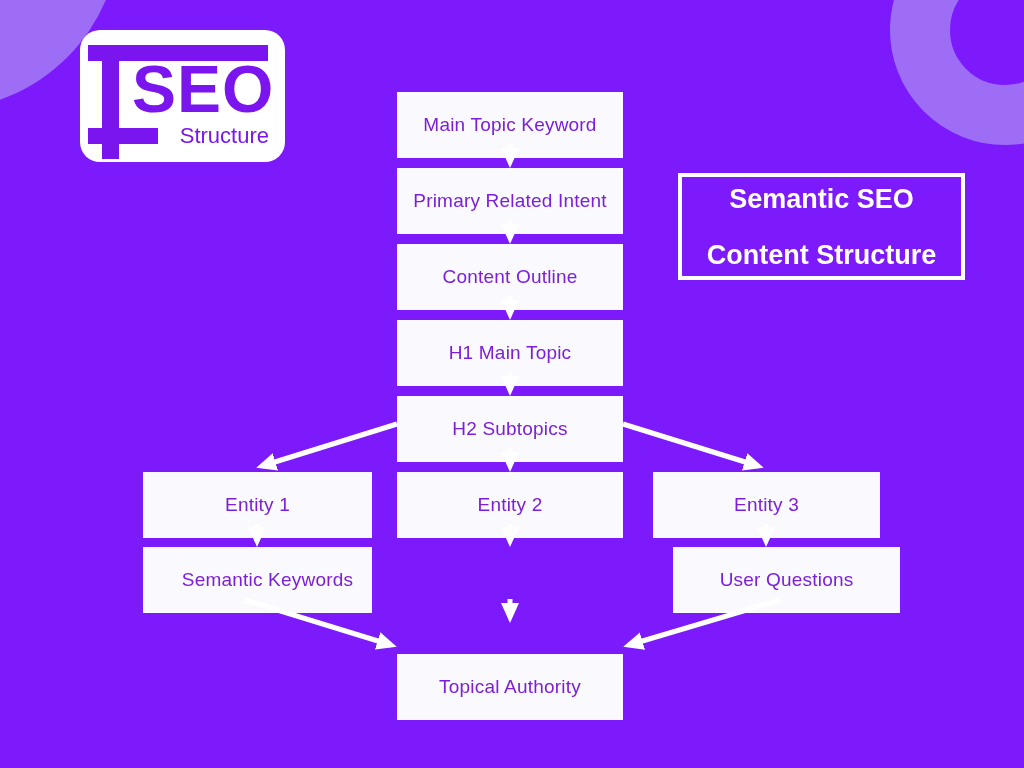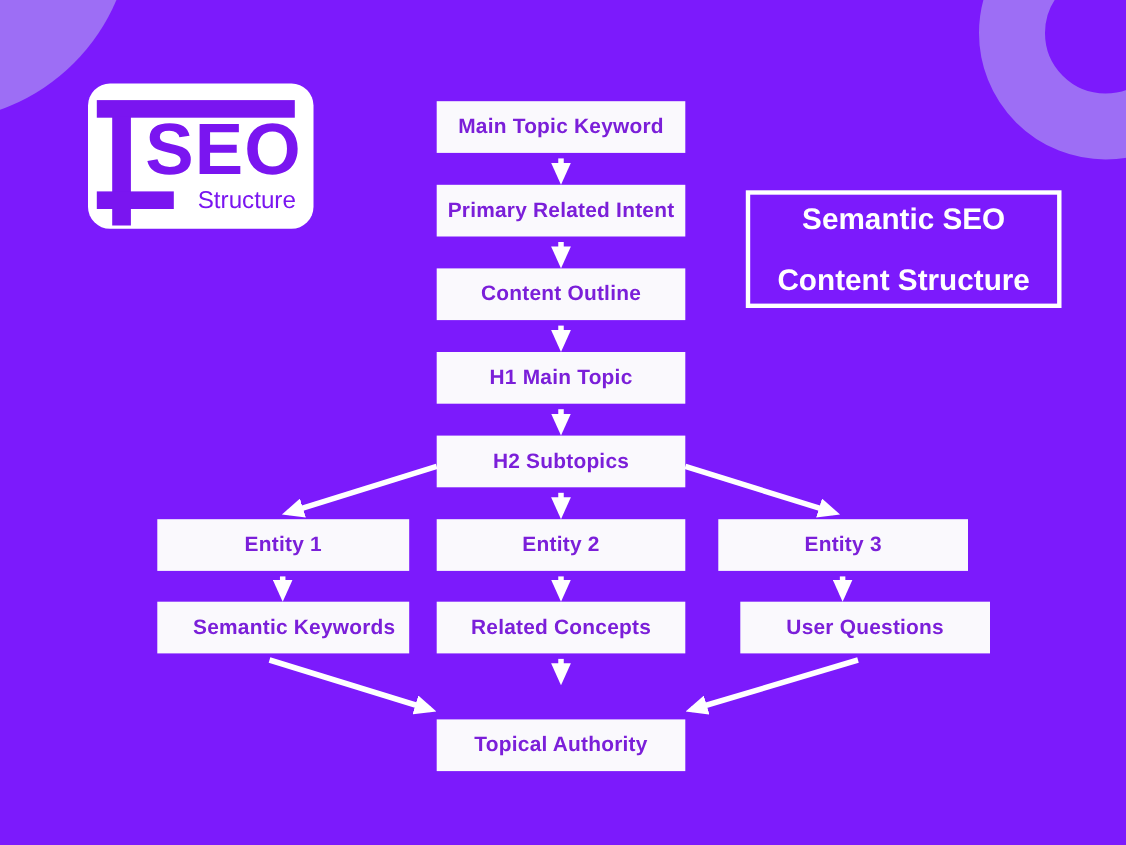--- a/index.html
+++ b/index.html
@@ -17,21 +17,21 @@
     background:var(--background);
     position:relative;
     overflow:hidden;
   }
   .canvas{position:absolute;inset:0;width:1024px;height:768px;}
   svg.layer{position:absolute;left:0;top:0;pointer-events:none;}
 
   
   .logo-card{
     position:absolute;left:80px;top:30px;width:205px;height:132px;
-    background:var(--white);border-radius:20px;margin-top:46px;
+    background:var(--white);border-radius:20px;
   }
   .logo-bar-top{position:absolute;left:8px;top:15px;width:180px;height:16px;background:var(--logo-purple);}
   .logo-stem{position:absolute;left:22px;top:30px;width:17px;height:99px;background:var(--logo-purple);}
   .logo-foot{position:absolute;left:8px;top:98px;width:70px;height:16px;background:var(--logo-purple);}
   .logo-brand{
     position:absolute;left:52px;top:26px;width:150px;
     font-size:66px;font-weight:700;line-height:66px;letter-spacing:1px;
     color:var(--logo-purple);
   }
   .logo-tagline{
@@ -46,23 +46,23 @@
     display:flex;flex-direction:column;justify-content:center;align-items:center;
     gap:20px;
   }
   .title-box div{
     color:var(--white);font-size:27px;font-weight:700;line-height:36px;
     white-space:nowrap;
   }
 
   
   .node{
-    position:absolute;height:47px;background:var(--node-bg);
+    position:absolute;height:66px;background:var(--node-bg);
     display:flex;align-items:center;justify-content:center;
-    color:var(--node-text);font-size:19px;font-weight:700;letter-spacing:.2px;
+    color:var(--node-text);font-size:19px;font-weight:400;letter-spacing:.2px;
     white-space:nowrap;
   }
   .n0 {left:397px;top:92px; width:226px;}
   .n1 {left:397px;top:168px;width:226px;}
   .n2 {left:397px;top:244px;width:226px;}
   .n3 {left:397px;top:320px;width:226px;}
   .n4 {left:397px;top:396px;width:226px;}
   .n5 {left:143px;top:472px;width:229px;}
   .n6 {left:397px;top:472px;width:226px;}
   .n7 {left:653px;top:472px;width:227px;}
@@ -96,21 +96,20 @@
 
   <div class="node n0">Main Topic Keyword</div>
   <div class="node n1">Primary Related Intent</div>
   <div class="node n2">Content Outline</div>
   <div class="node n3">H1 Main Topic</div>
   <div class="node n4">H2 Subtopics</div>
   <div class="node n5">Entity 1</div>
   <div class="node n6">Entity 2</div>
   <div class="node n7">Entity 3</div>
   <div class="node n8">Semantic Keywords</div>
-  <div class="node n9">Related Concepts</div>
   <div class="node n10">User Questions</div>
   <div class="node n11">Topical Authority</div>
 
   <svg class="layer" width="1024" height="768" viewBox="0 0 1024 768">
     <defs>
       <marker id="ah" markerUnits="userSpaceOnUse" markerWidth="20" markerHeight="18" refX="14" refY="9" orient="auto">
         <path d="M0,0 L20,9 L0,18 Z" fill="#ffffff"></path>
       </marker>
     </defs>
     <g stroke="#ffffff" stroke-width="5" marker-end="url(#ah)">

